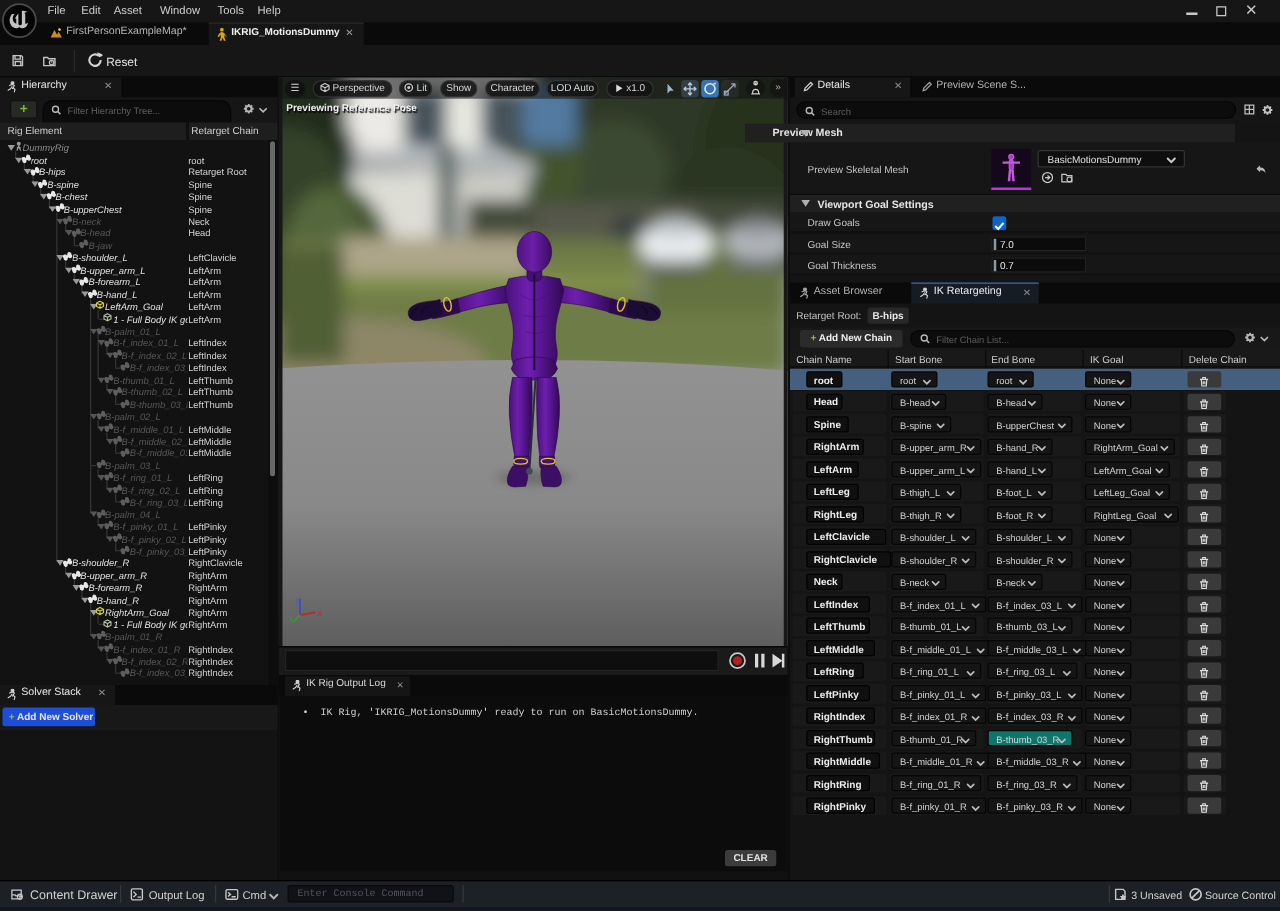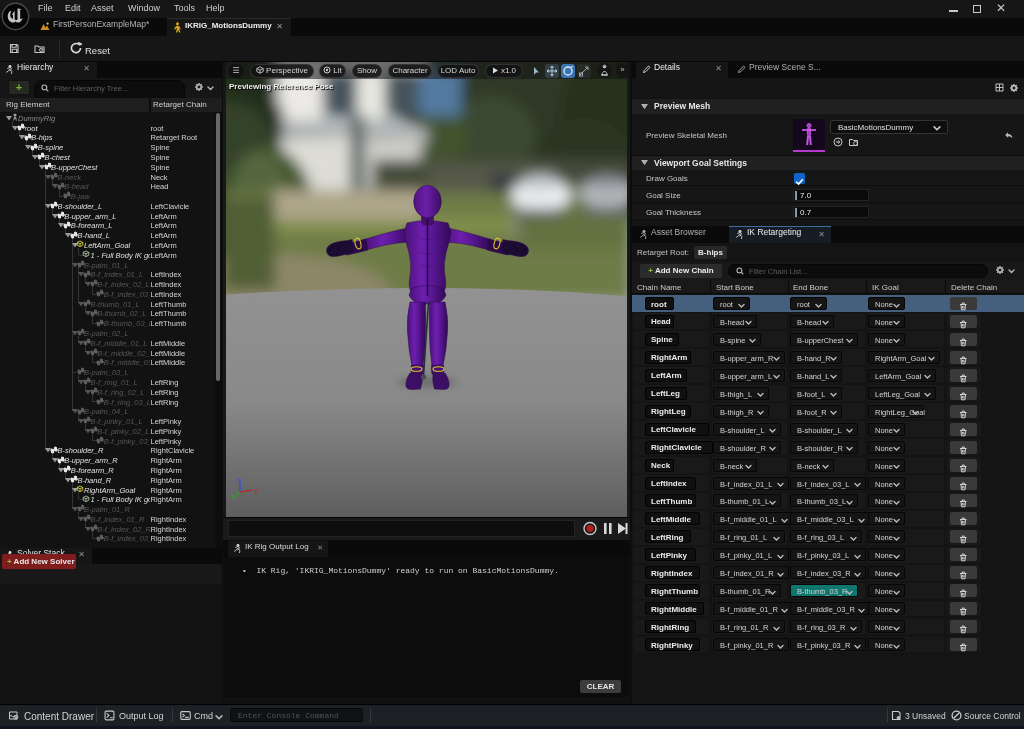--- a/index.html
+++ b/index.html
@@ -610,21 +610,21 @@
 <div class="ab" style="left:215px;top:112px;width:7px;height:436px;background:#0d0d0d;"></div>
 <div class="ab" style="left:216px;top:113px;width:4px;height:268px;background:#686868;border-radius:2px;"></div>
 <div class="ab" style="left:0;top:548px;width:222px;height:156px;background:#131313;"></div>
 <div class="ab" style="left:0;top:548px;width:222px;height:16px;background:#0a0a0a;"></div>
 <div class="ab" style="left:0;top:548px;width:92px;height:16px;background:#161616;font-size:8.5px;color:#e8e8e8;">
 <svg class="ico" style="margin:3px 3px 0 5px" width="9" height="9" viewBox="0 0 9 9" fill="#cfcfcf" stroke="#cfcfcf">
         <use href="#runner"></use>
       </svg>Solver Stack
 <span style="position:absolute;right:7px;top:2px;color:#8d8d8d;font-size:8px;">✕</span></div>
 <div class="ab" style="left:0;top:564px;width:222px;height:20px;background:#181818;"></div>
-<div class="ab" style="left:2px;top:554px;width:74px;height:15px;background:#7f1d1d;border-radius:2px;font-size:8px;color:#e8e8e8;font-weight:bold;padding:2.5px 0 0 5px;"><span style="color:#8fc23d;font-weight:bold;">+</span> Add New Solver</div>
+<div class="ab" style="left:2px;top:566px;width:74px;height:15px;background:#1d4ed8;border-radius:2px;font-size:8px;color:#e8e8e8;font-weight:bold;padding:2.5px 0 0 5px;"><span style="color:#8fc23d;font-weight:bold;">+</span> Add New Solver</div>
 <div class="ab" style="left:223px;top:62px;width:407px;height:455px;overflow:hidden;" id="vp">
 <svg width="407" height="455" viewBox="0 0 407 455">
 <defs>
 <filter id="b7" x="-40%" y="-40%" width="180%" height="180%">
             <feGaussianBlur stdDeviation="7"></feGaussianBlur>
           </filter>
 <filter id="b4" x="-60%" y="-60%" width="220%" height="220%">
             <feGaussianBlur stdDeviation="3.5"></feGaussianBlur>
           </filter>
 <linearGradient id="floorg" x1="0" y1="0" x2="0" y2="1">
@@ -808,27 +808,33 @@
 <div class="ab" style="left:636px;top:62px;width:92px;height:16px;background:#161616;font-size:8.5px;color:#ececec;">
 <svg class="ico" style="margin:3px 3px 0 6px" width="9" height="9" viewBox="0 0 9 9" stroke="#cfcfcf">
         <use href="#pencil"></use>
       </svg>Details
 <span style="position:absolute;right:6px;top:2px;color:#8d8d8d;font-size:8px;">✕</span></div>
 <div class="ab" style="left:731px;top:62px;width:100px;height:16px;font-size:8.5px;color:#b0b0b0;">
 <svg class="ico" style="margin:3px 3px 0 6px" width="9" height="9" viewBox="0 0 9 9" stroke="#a0a0a0">
         <use href="#pencil"></use>
       </svg>Preview Scene S...</div>
 <div class="ab" style="left:632px;top:78px;width:392px;height:20px;background:#151515;"></div>
+<div class="ab" style="left:637px;top:81px;width:352px;height:14px;background:#0c0c0c;border:1px solid #060606;border-radius:7px;">
+<svg class="ab" style="left:6px;top:2.5px" width="8" height="8" viewBox="0 0 8 8" stroke="#b9b9b9">
+        <use href="#mag"></use>
+      </svg>
+      <span class="ab" style="left:19px;top:2.5px;font-size:7.5px;color:#5c5c5c;">Search</span>
+    </div>
 <svg class="ab" style="left:995px;top:83px" width="9" height="9" viewBox="0 0 9 9" stroke="#c0c0c0">
       <use href="#grid4"></use>
     </svg>
 <svg class="ab" style="left:1009px;top:83px" width="10" height="10" viewBox="0 0 9 9" stroke="#c0c0c0">
       <use href="#gear"></use>
     </svg>
-<div class="ab" style="left:632px;top:99px;width:392px;height:15px;background:#202020;font-size:8.5px;font-weight:bold;color:#e6e6e6;padding:2px 0 0 22px;">Preview Mesh</div>
+<div class="ab" style="left:596px;top:99px;width:392px;height:15px;background:#202020;font-size:8.5px;font-weight:bold;color:#e6e6e6;padding:2px 0 0 22px;">Preview Mesh</div>
 <svg class="ab" style="left:641px;top:104px" width="7" height="6" viewBox="0 0 6 5">
       <path d="M0 0h6L3 4.5z" fill="#b0b0b0"></path>
     </svg>
 <div class="ab" style="left:632px;top:114px;width:392px;height:42px;background:#161616;border-bottom:1px solid #0c0c0c;"></div>
 <div class="ab" style="left:646px;top:131px;font-size:8px;color:#c6c6c6;">Preview Skeletal Mesh</div>
 <div class="ab" style="left:793px;top:119px;width:32px;height:33px;background:#16081c;border-bottom:2px solid #b23ace;">
 <svg width="32" height="31" viewBox="0 0 32 31">
         <g stroke="#c657e0" fill="#a93cc4">
           <circle cx="16" cy="6.5" r="2"></circle>
           <rect x="14.4" y="9" width="3.2" height="8" rx="1.4"></rect>
@@ -1010,21 +1016,21 @@
 <div class="ab" style="left:790px;top:403.2px;width:75px;height:15.9px;background:#191919;border-radius:2px;"></div>
 <div class="ab" style="left:868px;top:403.2px;width:76px;height:15.9px;background:#191919;border-radius:2px;"></div>
 <div class="ab" style="left:947px;top:403.2px;width:34px;height:15.9px;background:#191919;border-radius:2px;"></div>
 <div class="ab" style="left:645px;top:404.7px;width:46px;height:13px;background:#101010;border:1px solid #020202;border-radius:2px;font-size:8px;font-weight:bold;color:#ececec;padding:1.5px 0 0 5px;white-space:nowrap;">RightLeg</div>
 <div class="ab" style="left:713px;top:404.7px;width:56px;height:13px;background:#151515;border:1px solid #060606;border-radius:2px;font-size:7.5px;color:#d2d2d2;padding:2px 0 0 6px;white-space:nowrap;">B-thigh_R<svg class="ab" style="right:4px;top:4.5px" width="7" height="5" viewBox="0 0 7 5" stroke="#bbb">
         <use href="#chev"></use>
       </svg></div>
 <div class="ab" style="left:790px;top:404.7px;width:52px;height:13px;background:#151515;border:1px solid #060606;border-radius:2px;font-size:7.5px;color:#d2d2d2;padding:2px 0 0 6px;white-space:nowrap;">B-foot_R<svg class="ab" style="right:4px;top:4.5px" width="7" height="5" viewBox="0 0 7 5" stroke="#bbb">
         <use href="#chev"></use>
       </svg></div>
-<div class="ab" style="left:868px;top:404.7px;width:56px;height:13px;background:#151515;border:1px solid #060606;border-radius:2px;font-size:7.5px;color:#d2d2d2;padding:2px 0 0 6px;white-space:nowrap;">RightLeg_Goal<svg class="ab" style="right:4px;top:4.5px" width="7" height="5" viewBox="0 0 7 5" stroke="#bbb">
+<div class="ab" style="left:868px;top:404.7px;width:75px;height:13px;background:#151515;border:1px solid #060606;border-radius:2px;font-size:7.5px;color:#d2d2d2;padding:2px 0 0 6px;white-space:nowrap;">RightLeg_Goal<svg class="ab" style="right:4px;top:4.5px" width="7" height="5" viewBox="0 0 7 5" stroke="#bbb">
         <use href="#chev"></use>
       </svg></div>
 <div class="ab" style="left:950px;top:404.7px;width:27px;height:13px;background:#3a3a3a;border-radius:2px;"><svg style="margin:1.5px 0 0 8px" width="10" height="10" viewBox="0 0 10 10" stroke="#e0e0e0">
         <use href="#trash"></use>
       </svg></div>
 <div class="ab" style="left:634px;top:421.1px;width:75px;height:15.9px;background:#191919;border-radius:2px;"></div>
 <div class="ab" style="left:712px;top:421.1px;width:75px;height:15.9px;background:#191919;border-radius:2px;"></div>
 <div class="ab" style="left:790px;top:421.1px;width:75px;height:15.9px;background:#191919;border-radius:2px;"></div>
 <div class="ab" style="left:868px;top:421.1px;width:76px;height:15.9px;background:#191919;border-radius:2px;"></div>
 <div class="ab" style="left:947px;top:421.1px;width:34px;height:15.9px;background:#191919;border-radius:2px;"></div>

